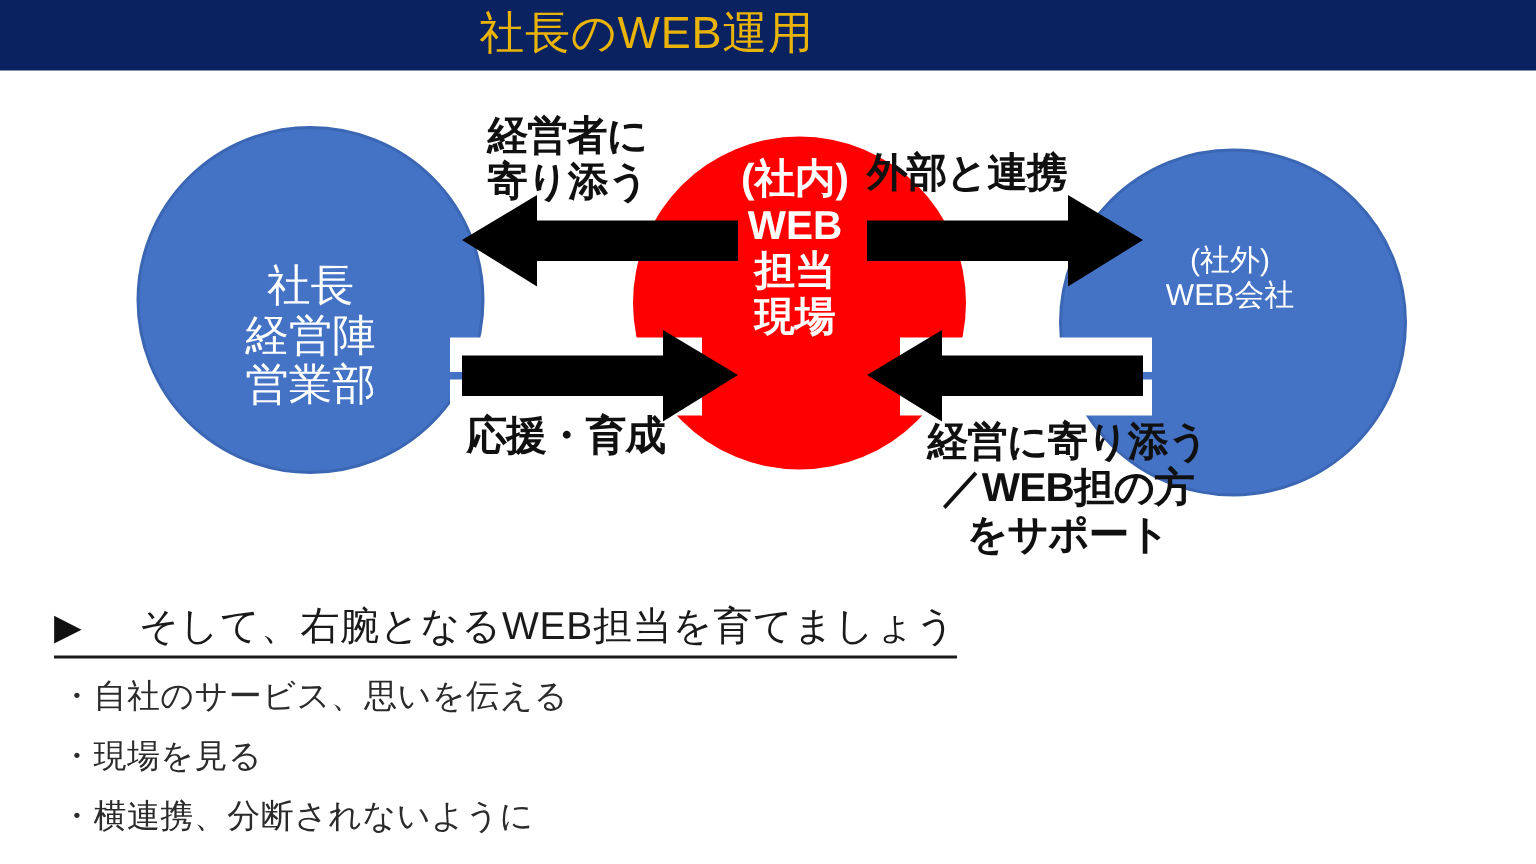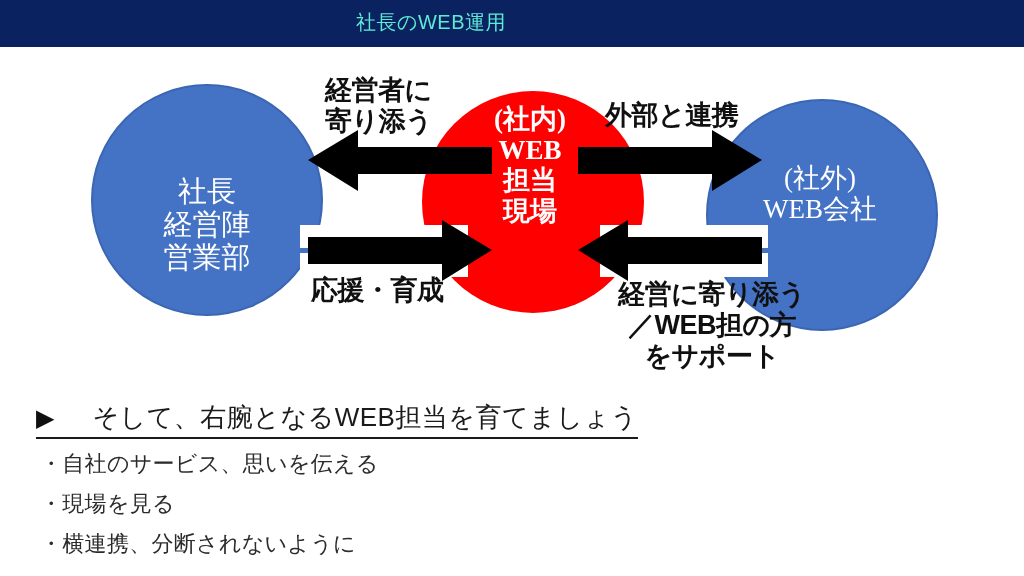--- a/index.html
+++ b/index.html
@@ -25,22 +25,22 @@
     background: #0a2260;
   }
   #header-title {
     position: absolute;
     left: 0;
     top: 0;
     width: 862px;
     height: 47px;
     line-height: 45px;
     text-align: center;
-    color: #5eead4;
-    font-size: 20px;
+    color: #eab308;
+    font-size: 30px;
     font-weight: 400;
     letter-spacing: 0.5px;
     white-space: nowrap;
   }
 
   
   #diagram {
     position: absolute;
     left: 0;
     top: 47px;
@@ -53,41 +53,40 @@
     top: 0;
   }
 
   .circle-label {
     position: absolute;
     color: #ffffff;
     text-align: center;
     line-height: 1.13;
     white-space: pre-line;
     pointer-events: none;
-    font-family: Liberation Serif, serif;
   }
   #left-circle-label {
     left: 107px;
     top: 95px;
     width: 200px;
     font-size: 29px;
     margin-top: 33px;
   }
   #center-circle-label {
     left: 460px;
     top: 57px;
     width: 140px;
     font-size: 27px;
     font-weight: 700;
   }
   #right-circle-label {
     left: 710px;
     top: 116px;
     width: 220px;
-    font-size: 27px;
+    font-size: 20px;
   }
 
   .arrow-caption {
     position: absolute;
     color: #101010;
     font-weight: 700;
     line-height: 1.14;
     white-space: pre-line;
     letter-spacing: -0.5px;
   }
@@ -97,21 +96,20 @@
     width: 200px;
     font-size: 27px;
     text-align: left;
   }
   #caption-top-right {
     left: 578px;
     top: 53px;
     width: 220px;
     font-size: 27px;
     text-align: left;
-    margin-left: 27px;
   }
   #caption-bottom-left {
     left: 311px;
     top: 228px;
     width: 210px;
     font-size: 27px;
     text-align: left;
   }
   #caption-bottom-right {
     left: 597px;

